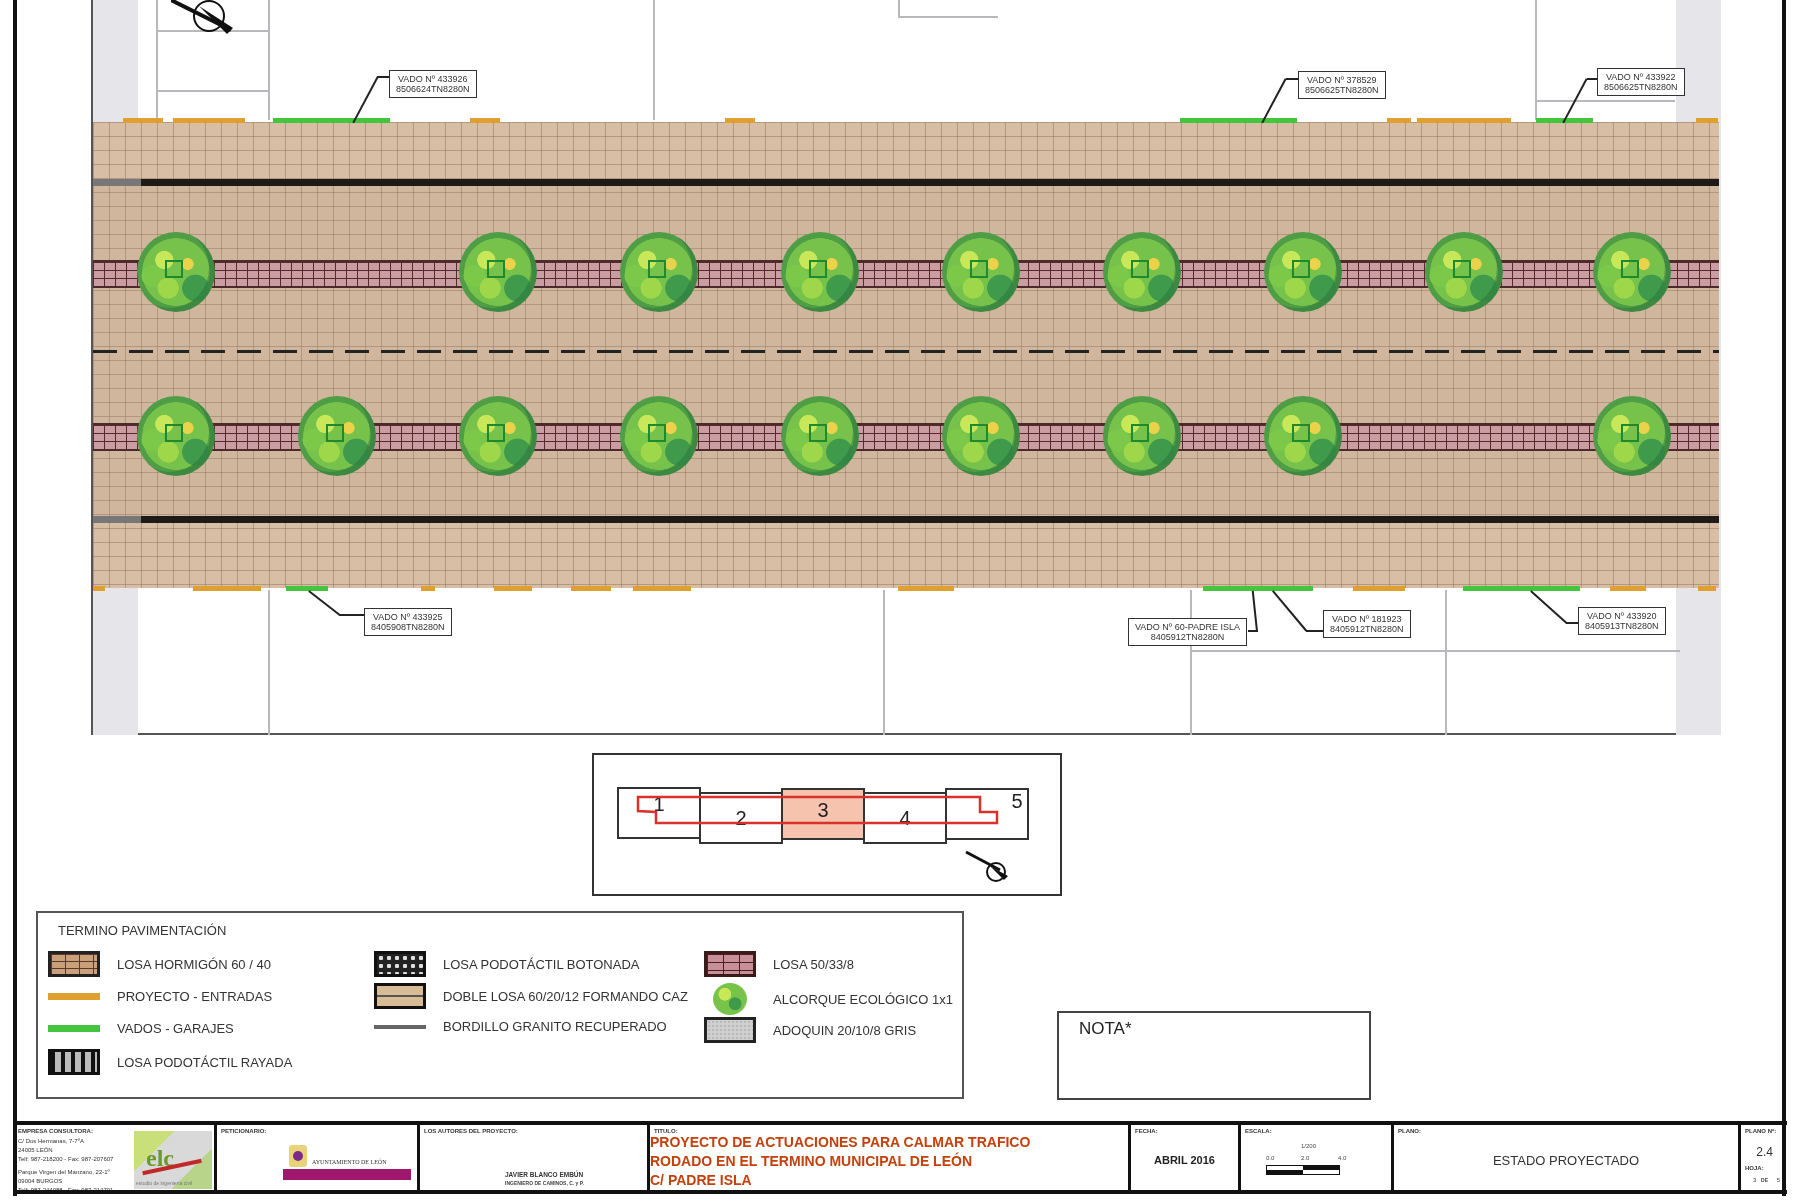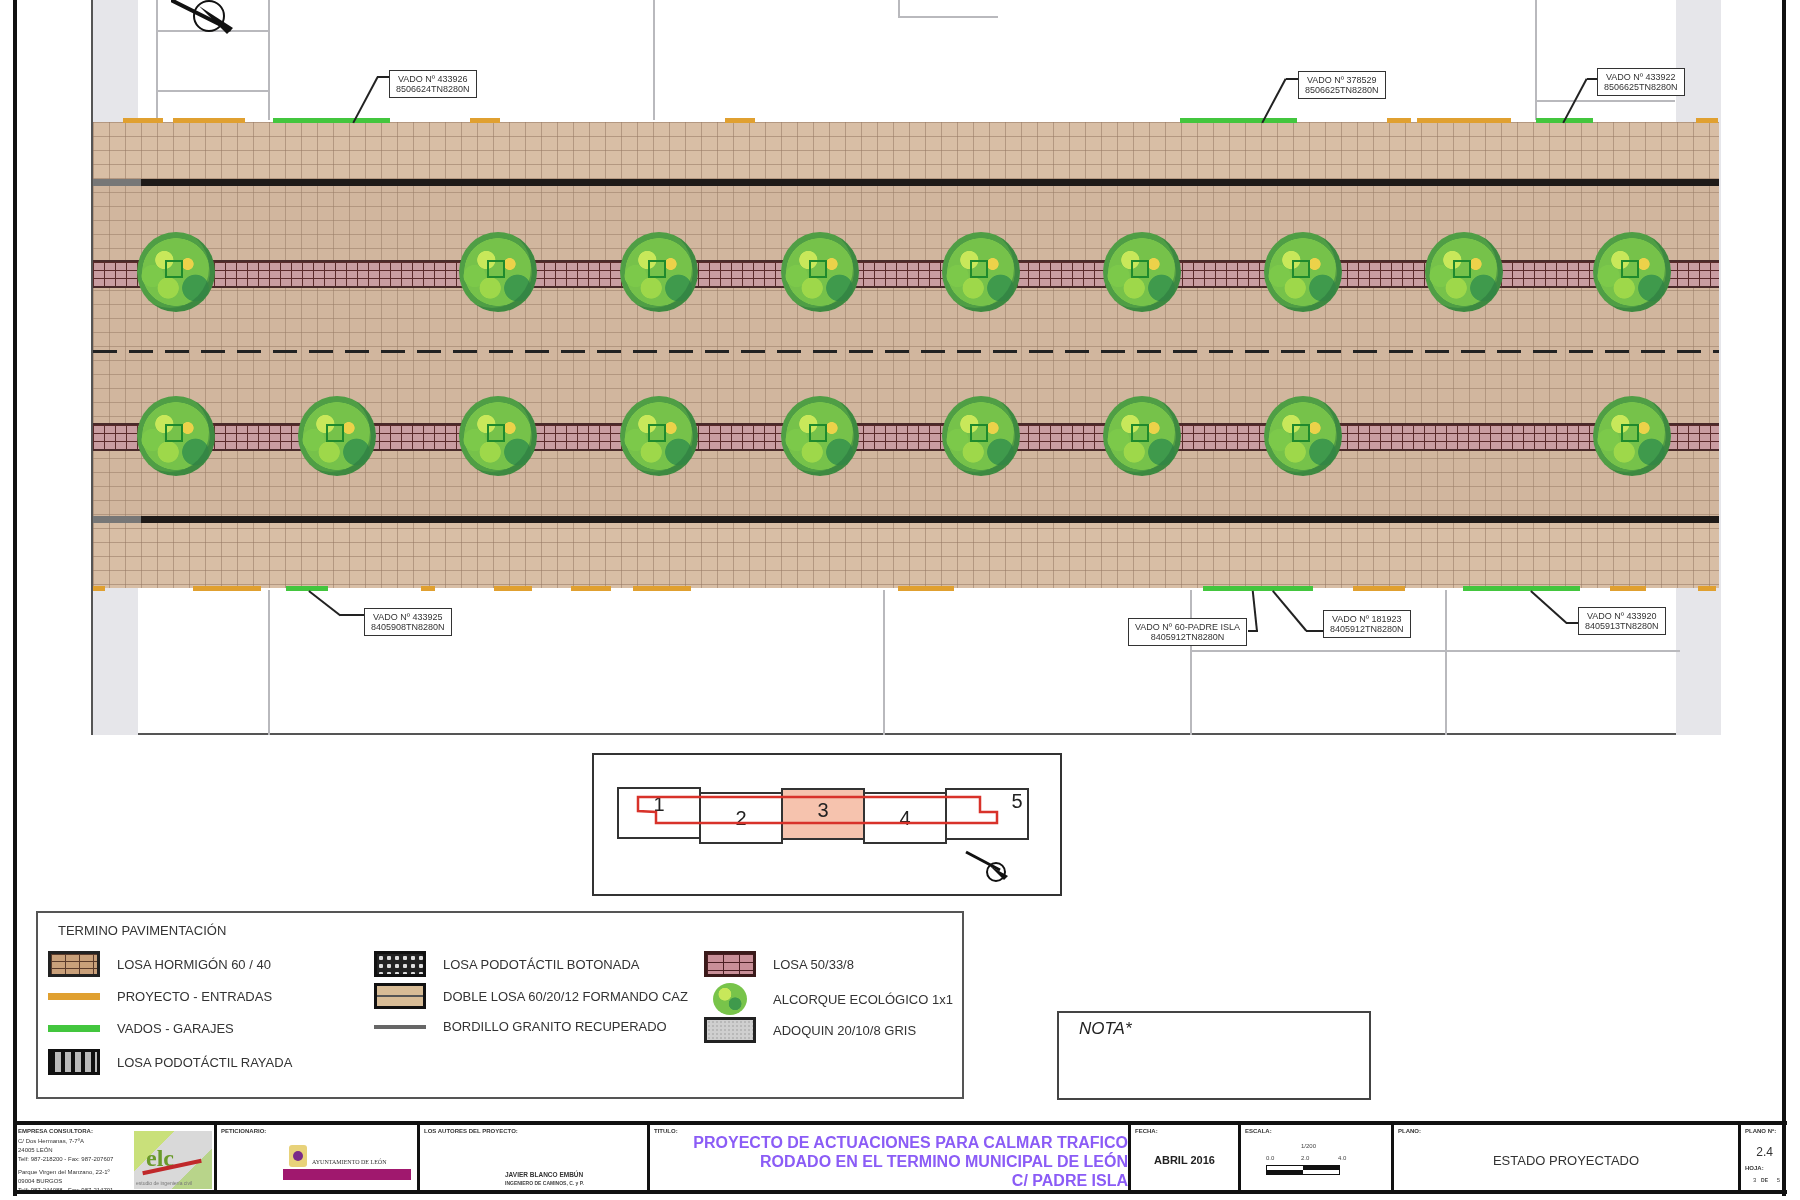--- a/index.html
+++ b/index.html
@@ -43,21 +43,21 @@
   .leader{position:absolute;height:1.5px;background:#222;transform-origin:0 50%;}
   
   .keymap{position:absolute;left:592px;top:753px;width:470px;height:143px;border:2px solid #333;box-sizing:border-box;background:#fff;}
   .kcell{position:absolute;border:2px solid #333;box-sizing:border-box;background:#fff;font-size:20px;text-align:center;}
   .kcell span{position:absolute;left:0;right:0;}
   
   .legend{position:absolute;left:36px;top:911px;width:928px;height:188px;border:2px solid #555;box-sizing:border-box;background:#fff;}
   .leg-title{position:absolute;left:20px;top:10px;font-size:13px;color:#333;}
   .leg-item{position:absolute;display:flex;align-items:center;font-size:13px;color:#333;}
   .swatch{width:52px;height:26px;margin-right:17px;box-sizing:border-box;flex:none;}
-  .nota{position:absolute;left:1057px;top:1011px;width:314px;height:89px;border:2px solid #444;box-sizing:border-box;background:#fff;padding:6px 12px;font-style:italic;}
+  .nota{position:absolute;left:1057px;top:1011px;width:314px;height:89px;border:2px solid #444;box-sizing:border-box;background:#fff;padding:6px 12px;}
   .nota h4{margin:0 0 4px 8px;font-weight:normal;font-size:17px;color:#222;}
   .nota p{margin:0;font-size:12.5px;line-height:16px;color:#333;}
   
   .tblock{position:absolute;left:14px;top:1121px;width:1773px;height:73px;border-top:4px solid #111;border-bottom:4px solid #111;box-sizing:border-box;display:flex;}
   .tcell{position:relative;border-right:3px solid #111;box-sizing:border-box;height:100%;overflow:hidden;}
   .tcell:last-child{border-right:none;}
   .tlabel{position:absolute;left:4px;top:3px;font-size:6px;font-weight:bold;color:#333;}
   .tiny{font-size:6px;color:#333;line-height:9px;}
 </style>
 </head>
@@ -302,21 +302,21 @@
   </div>
 
   <div class="tcell" style="width:230px">
     <div class="tlabel">LOS AUTORES DEL PROYECTO:</div>
     <div class="abs" style="left:85px;top:46px;font-size:6.5px;font-weight:bold;color:#333">JAVIER BLANCO EMBÚN</div>
     <div class="abs" style="left:85px;top:55px;font-size:5px;font-weight:bold;color:#444">INGENIERO DE CAMINOS, C. y P.</div>
   </div>
 
   <div class="tcell" style="width:481px">
     <div class="tlabel">TITULO:</div>
-    <div class="abs" style="left:0;right:0;top:8px;text-align:right;font-size:16px;font-weight:bold;line-height:19px;color:#8b5cf6">
+    <div class="abs" style="left:0;right:0;top:8px;text-align:left;font-size:14px;font-weight:bold;line-height:19px;color:#c2410c">
       <div>PROYECTO DE ACTUACIONES PARA CALMAR TRAFICO</div>
       <div>RODADO EN EL TERMINO MUNICIPAL DE LEÓN</div>
       <div>C/ PADRE ISLA</div>
     </div>
   </div>
 
   <div class="tcell" style="width:110px">
     <div class="tlabel">FECHA:</div>
     <div class="abs" style="left:0;right:0;top:29px;text-align:center;font-size:11px;font-weight:bold">ABRIL 2016</div>
   </div>

